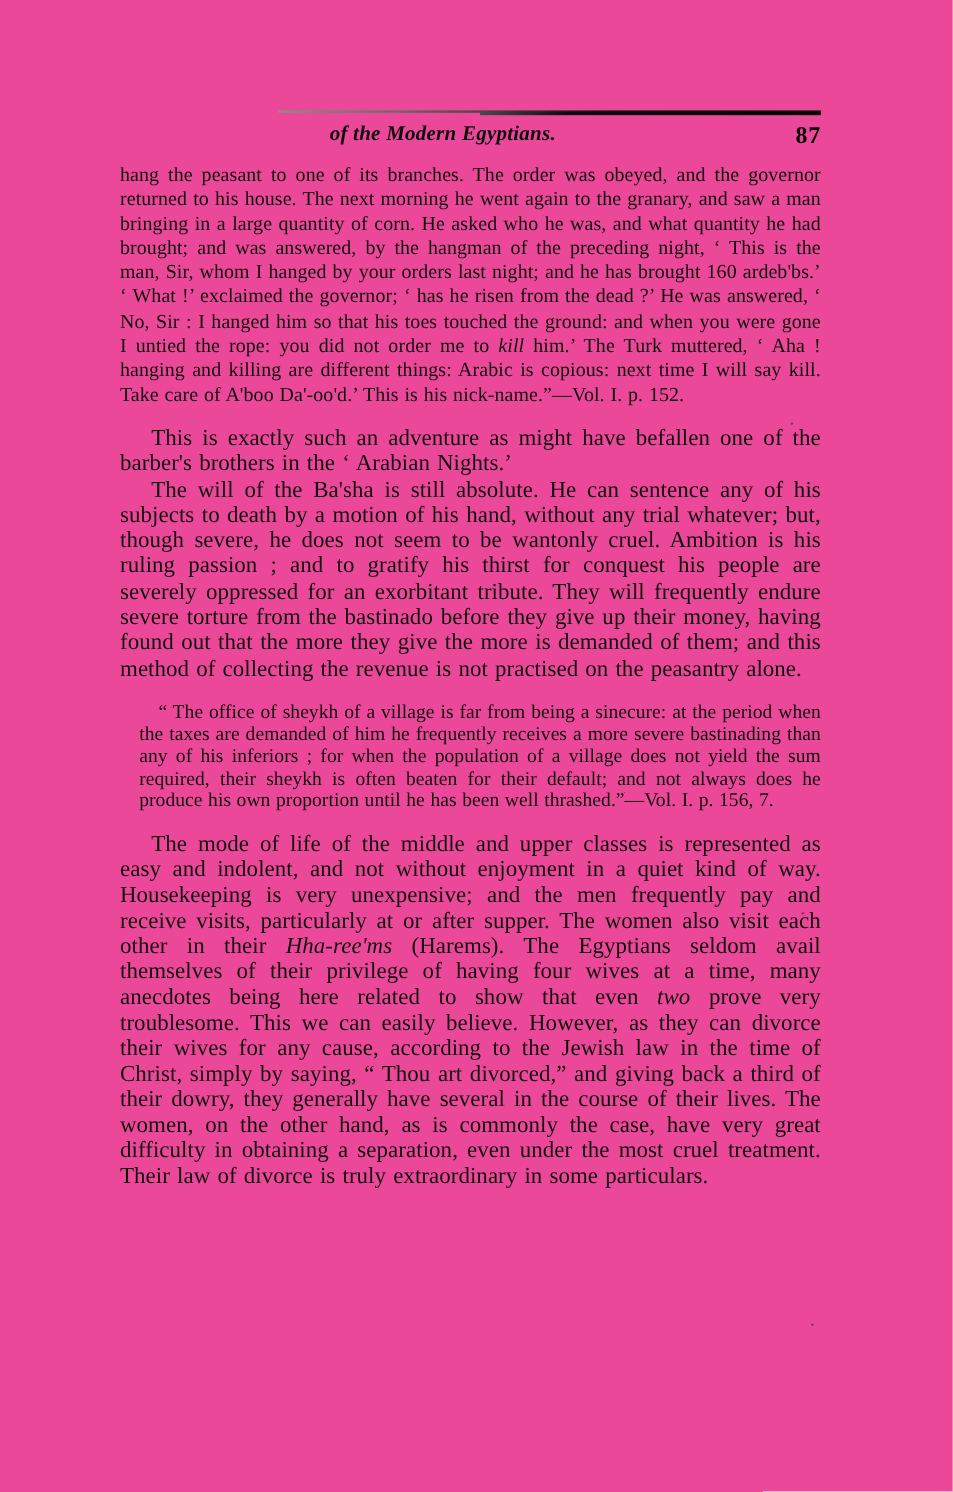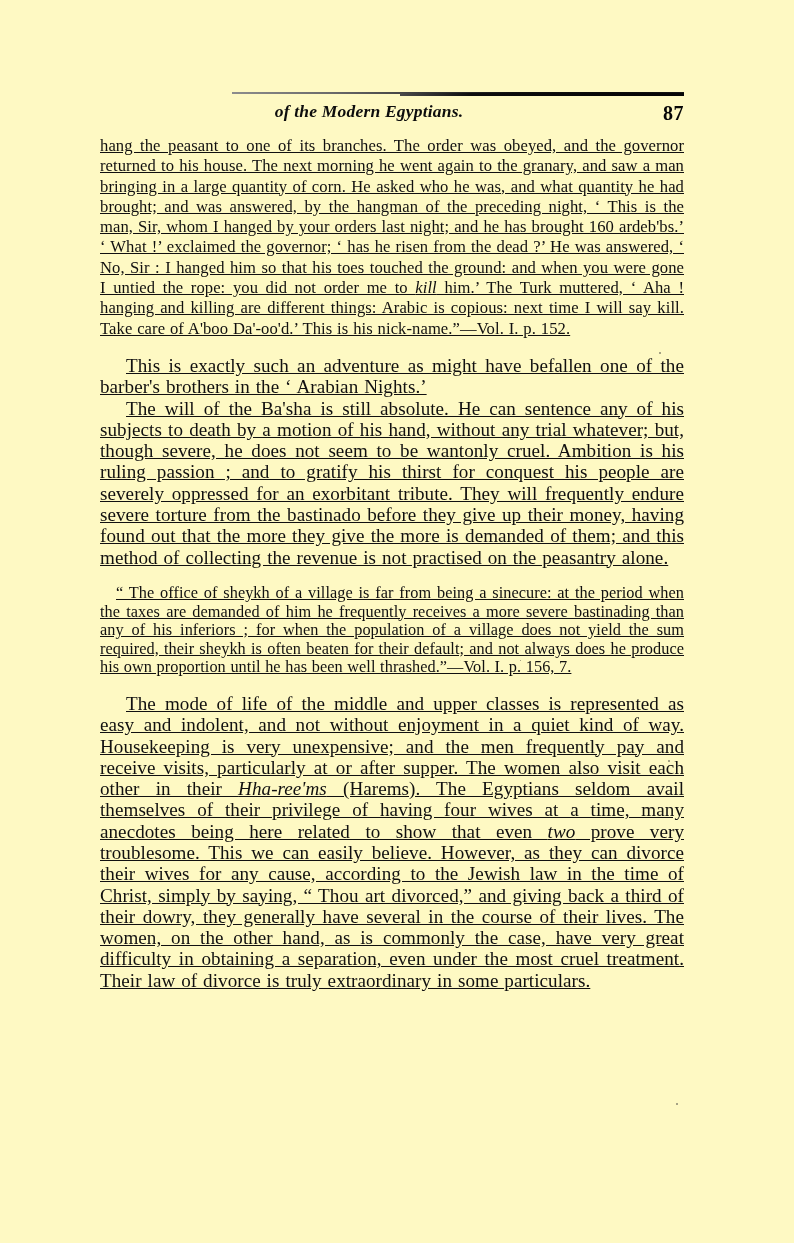--- a/index.html
+++ b/index.html
@@ -14,21 +14,21 @@
     font-family: "Liberation Serif", "DejaVu Serif", serif;
     color: #111010;
     overflow: hidden;
   }
 
   .page {
     position: absolute;
     left: 0; top: 0;
     width: 794px;
     height: 1243px;
-    background: #fef9c3;
+    background: #ec4899;
   }
 
   
   .header-rule {
     position: absolute;
     left: 232px;
     top: 92px;
     width: 452px;
     height: 2px;
     background: linear-gradient(to right,
@@ -78,21 +78,20 @@
     top: 136px;
     width: 584px;
   }
 
   p {
     margin: 0;
     text-align: justify;
     text-justify: inter-word;
     -webkit-hyphens: none;
     hyphens: none;
-    text-decoration: underline;
   }
 
   
   .extract-cont {
     font-size: 16.6px;
     line-height: 20.3px;
     word-spacing: 0.6px;
     letter-spacing: 0.08px;
   }
 
@@ -106,20 +105,21 @@
   .body-text.indent { text-indent: 26px; }
   .gap-after  { margin-bottom: 14px; }
 
   
   .extract-block {
     font-size: 16.3px;
     line-height: 18.6px;
     word-spacing: 0.5px;
     letter-spacing: 0.05px;
     text-indent: 16px;
+    margin-left: 16px;
   }
 
   i { font-style: italic; }
 
   
   .ink-right {
     background: linear-gradient(to right,
        rgba(0,0,0,0) 0%, rgba(0,0,0,0) 55%, rgba(0,0,0,0.055) 100%);
     -webkit-background-clip: text;
     background-clip: text;

